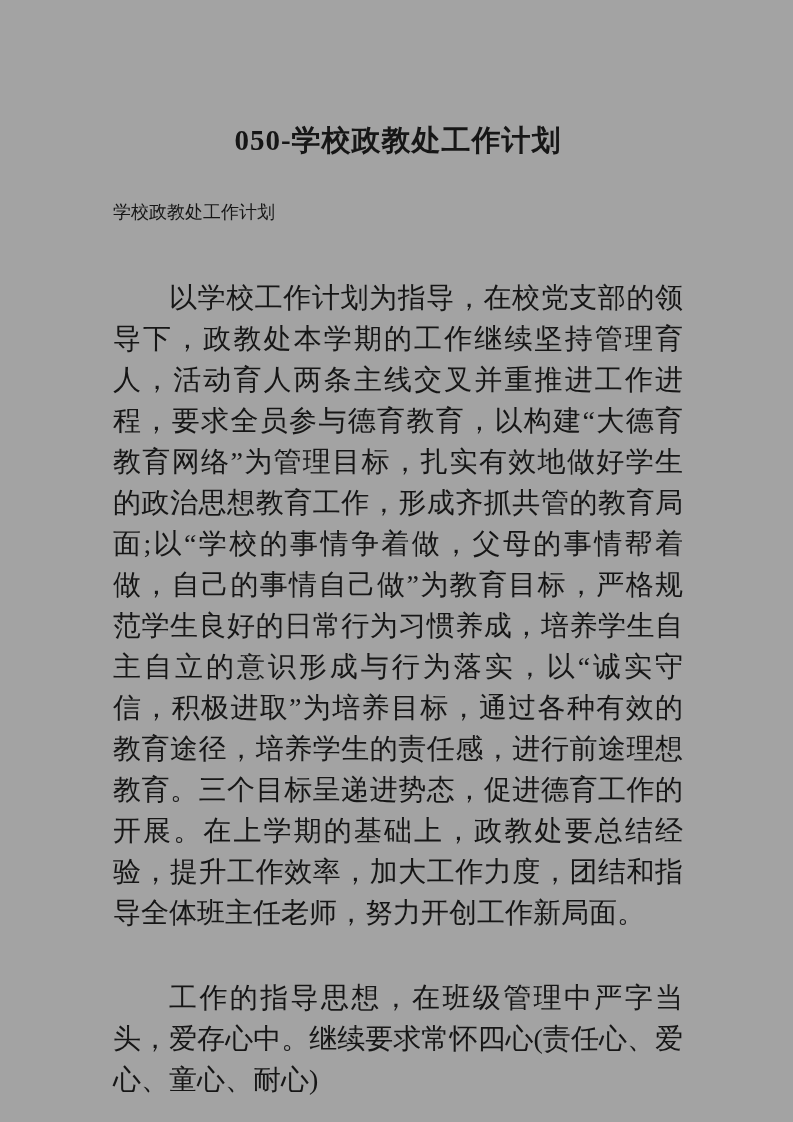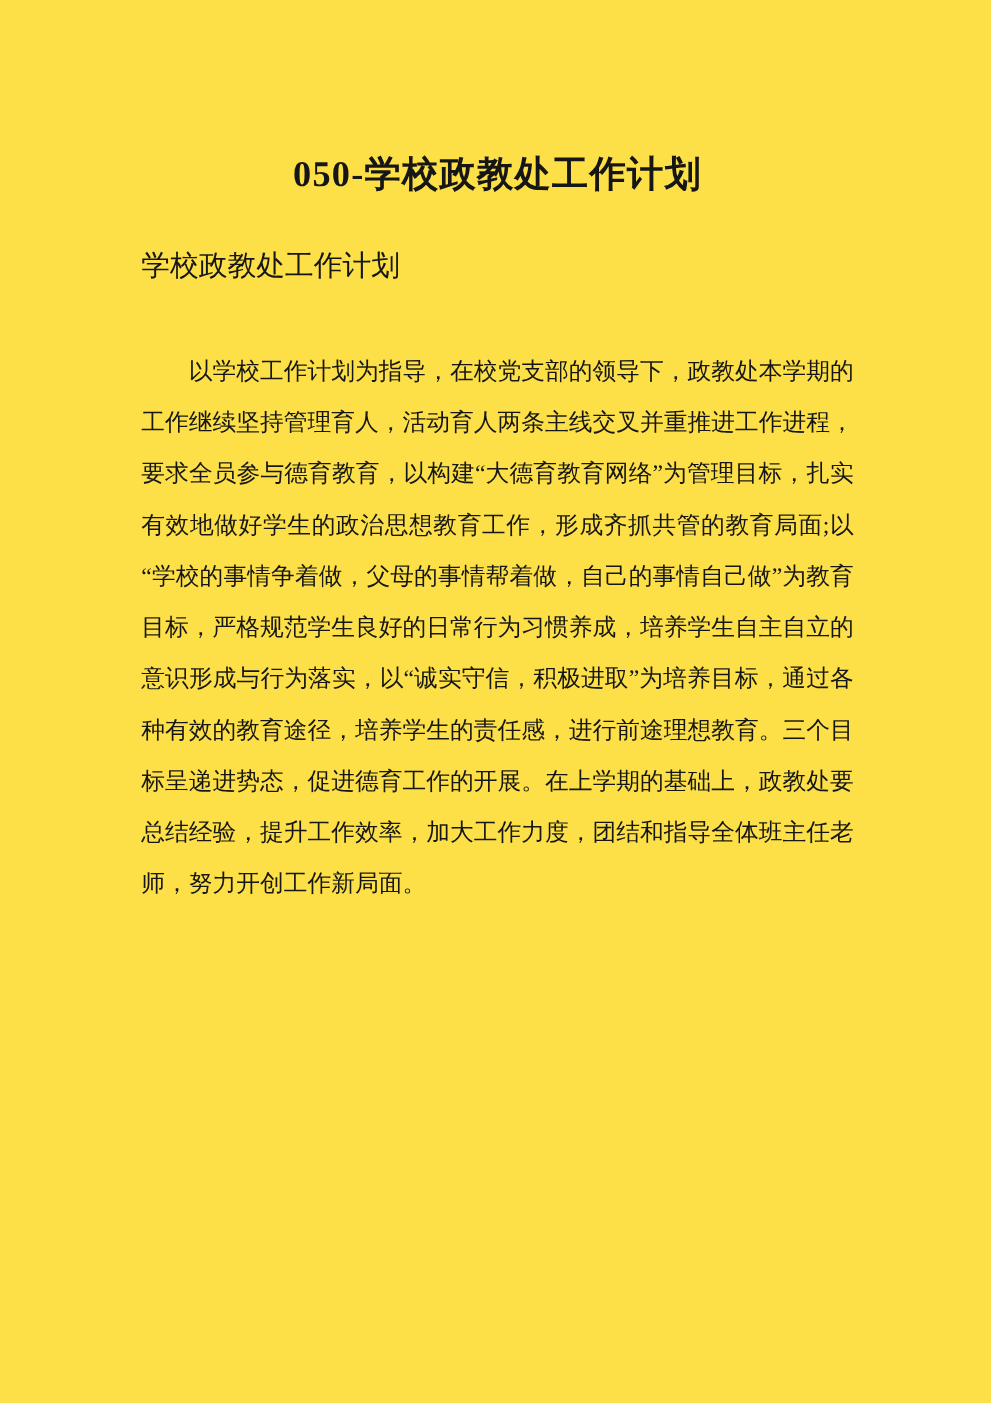--- a/index.html
+++ b/index.html
@@ -5,55 +5,56 @@
   html, body {
     margin: 0;
     padding: 0;
     background: #ffffff;
   }
   .page {
     position: relative;
     width: 793px;
     height: 1122px;
     margin: 0 auto;
-    background: #fde047;
+    background: #a3a3a3;
     box-sizing: border-box;
     padding: 118px 110px 0 113px;
     font-family: "Liberation Serif", "DejaVu Serif", serif;
     color: #161616;
     overflow: hidden;
   }
   .doc-title {
     margin: 0;
     font-size: 29px;
     line-height: 44px;
     font-weight: bold;
     text-align: center;
     letter-spacing: 1px;
   }
   .doc-subtitle {
     margin: 30px 0 0 0;
-    font-size: 23px;
+    font-size: 18px;
     line-height: 41px;
     text-align: left;
   }
   .doc-paragraph {
     margin: 44px 0 0 0;
-    font-size: 19px;
+    font-size: 28px;
     line-height: 41px;
     text-align: justify;
     text-justify: inter-ideograph;
     text-indent: 2em;
     word-break: break-all;
   }
 </style>
 </head>
 <body>
 
 <div class="page">
   <h1 class="doc-title">050-学校政教处工作计划</h1>
 
   <p class="doc-subtitle">学校政教处工作计划</p>
 
   <p class="doc-paragraph">以学校工作计划为指导，在校党支部的领导下，政教处本学期的工作继续坚持管理育人，活动育人两条主线交叉并重推进工作进程，要求全员参与德育教育，以构建“大德育教育网络”为管理目标，扎实有效地做好学生的政治思想教育工作，形成齐抓共管的教育局面;以“学校的事情争着做，父母的事情帮着做，自己的事情自己做”为教育目标，严格规范学生良好的日常行为习惯养成，培养学生自主自立的意识形成与行为落实，以“诚实守信，积极进取”为培养目标，通过各种有效的教育途径，培养学生的责任感，进行前途理想教育。三个目标呈递进势态，促进德育工作的开展。在上学期的基础上，政教处要总结经验，提升工作效率，加大工作力度，团结和指导全体班主任老师，努力开创工作新局面。</p>
 
 
+  <p class="doc-paragraph">工作的指导思想，在班级管理中严字当头，爱存心中。继续要求常怀四心(责任心、爱心、童心、耐心)</p>
 </div>
 
 </body></html>

